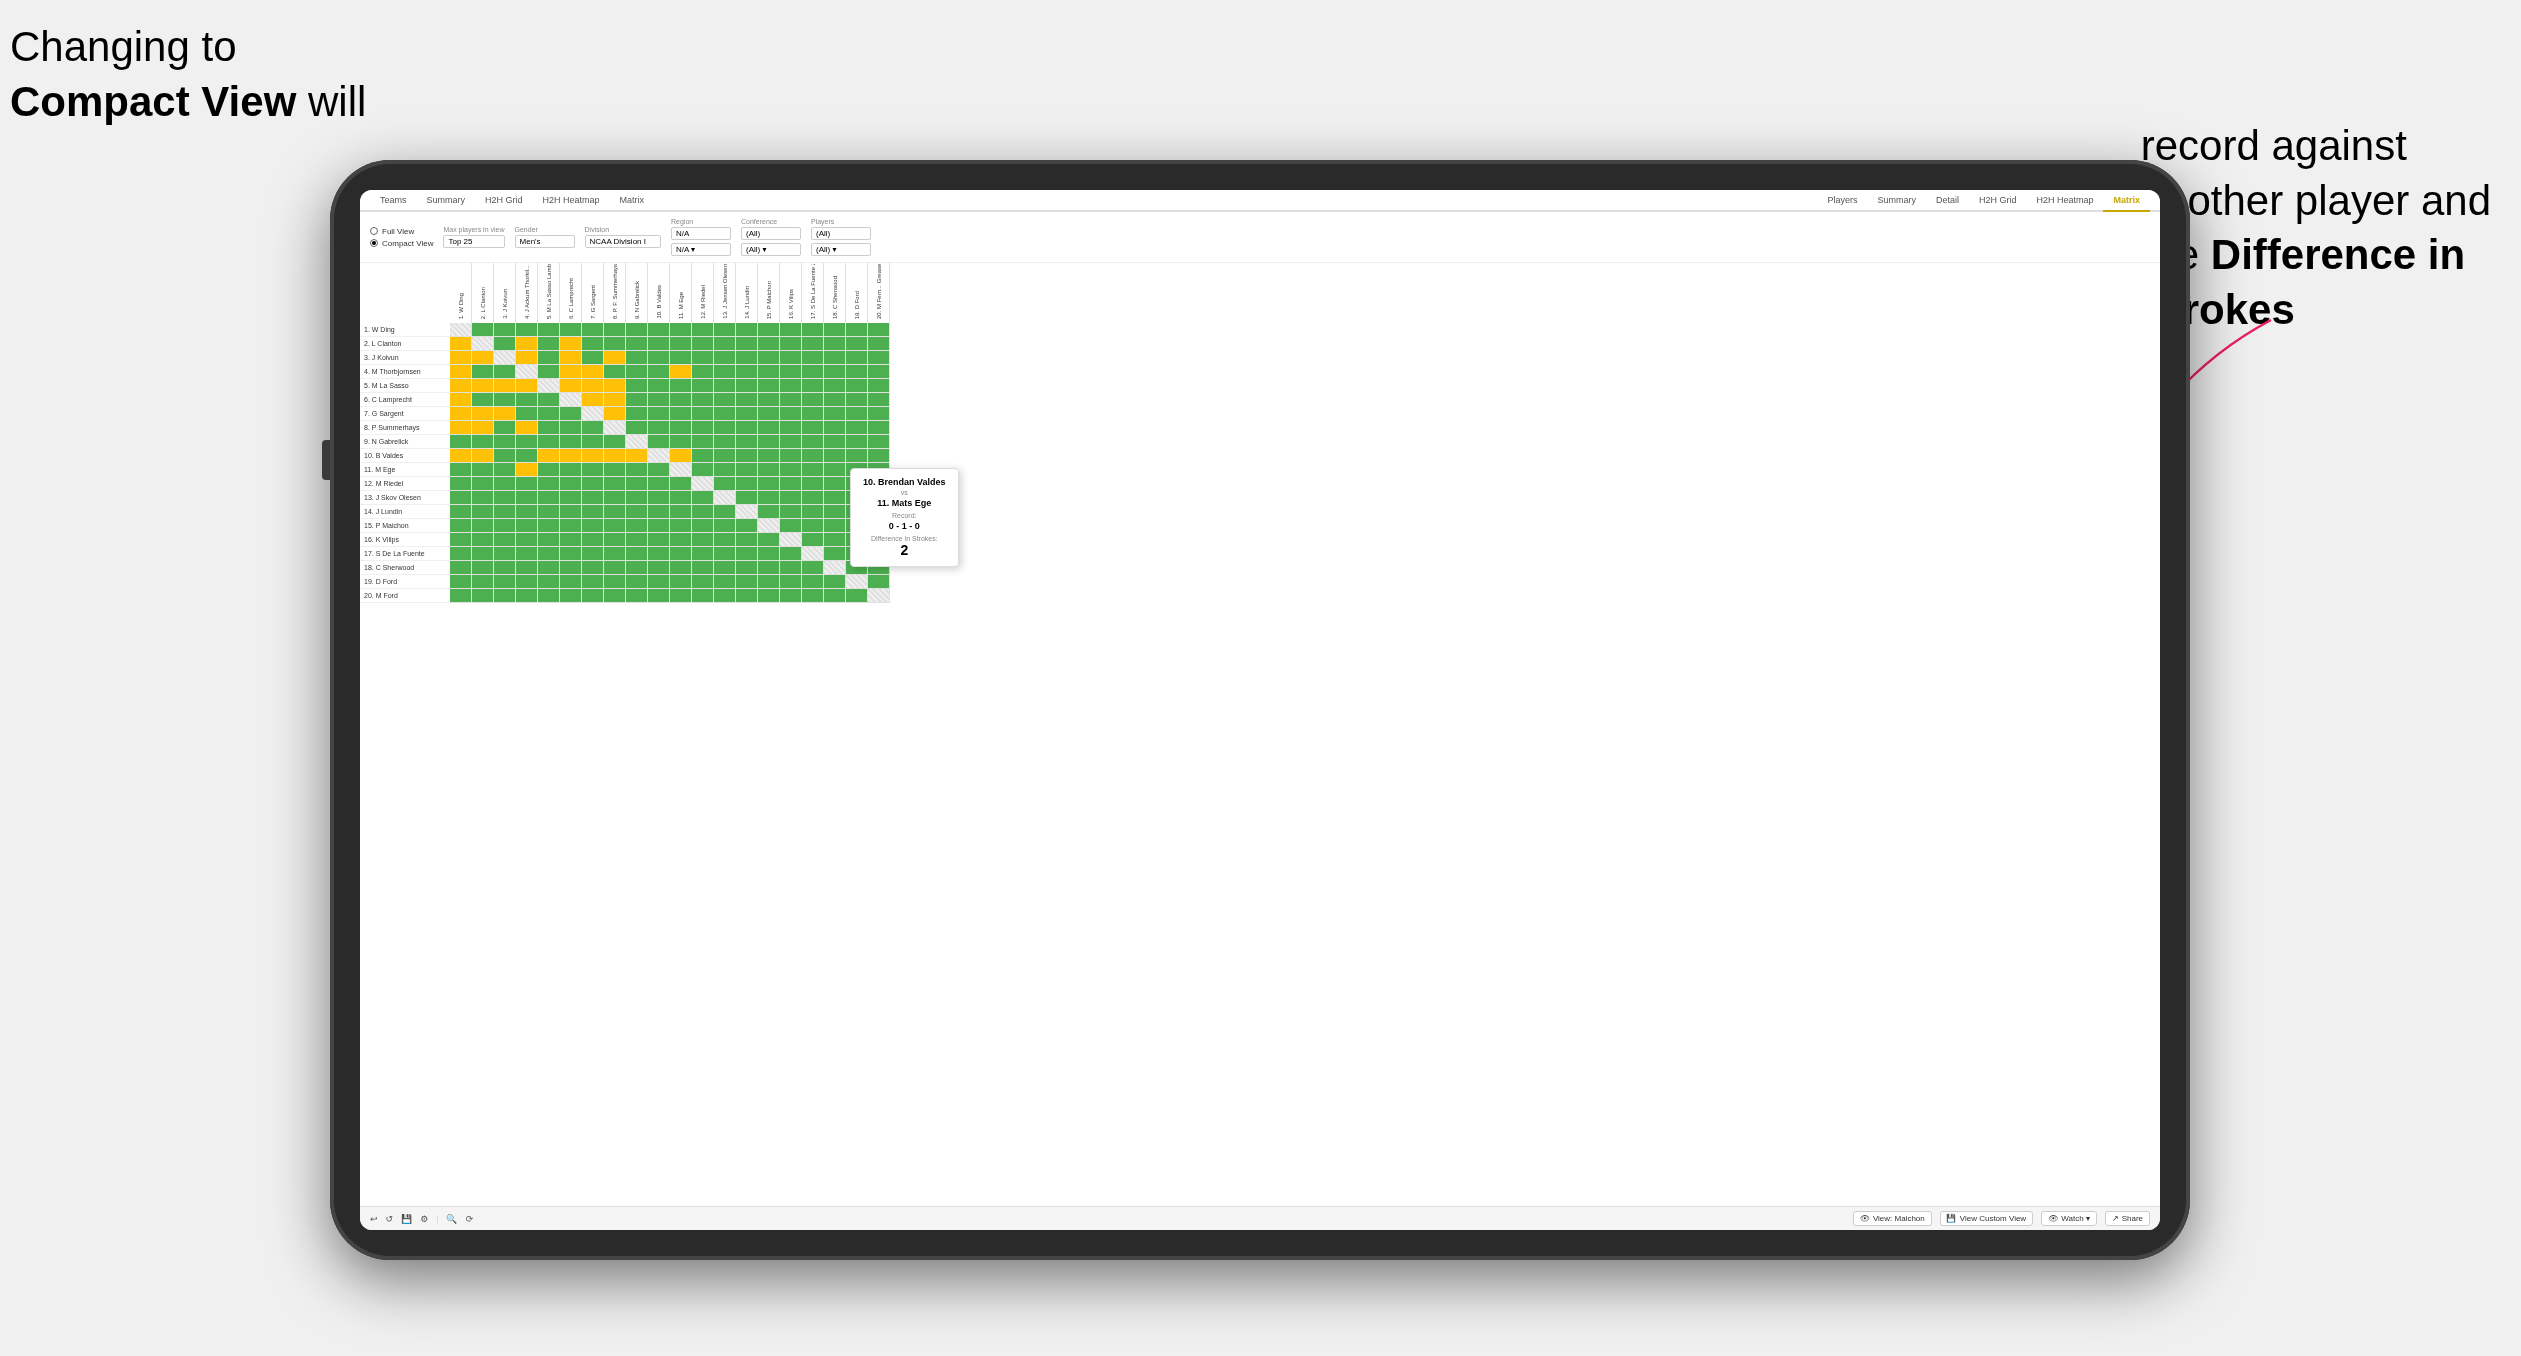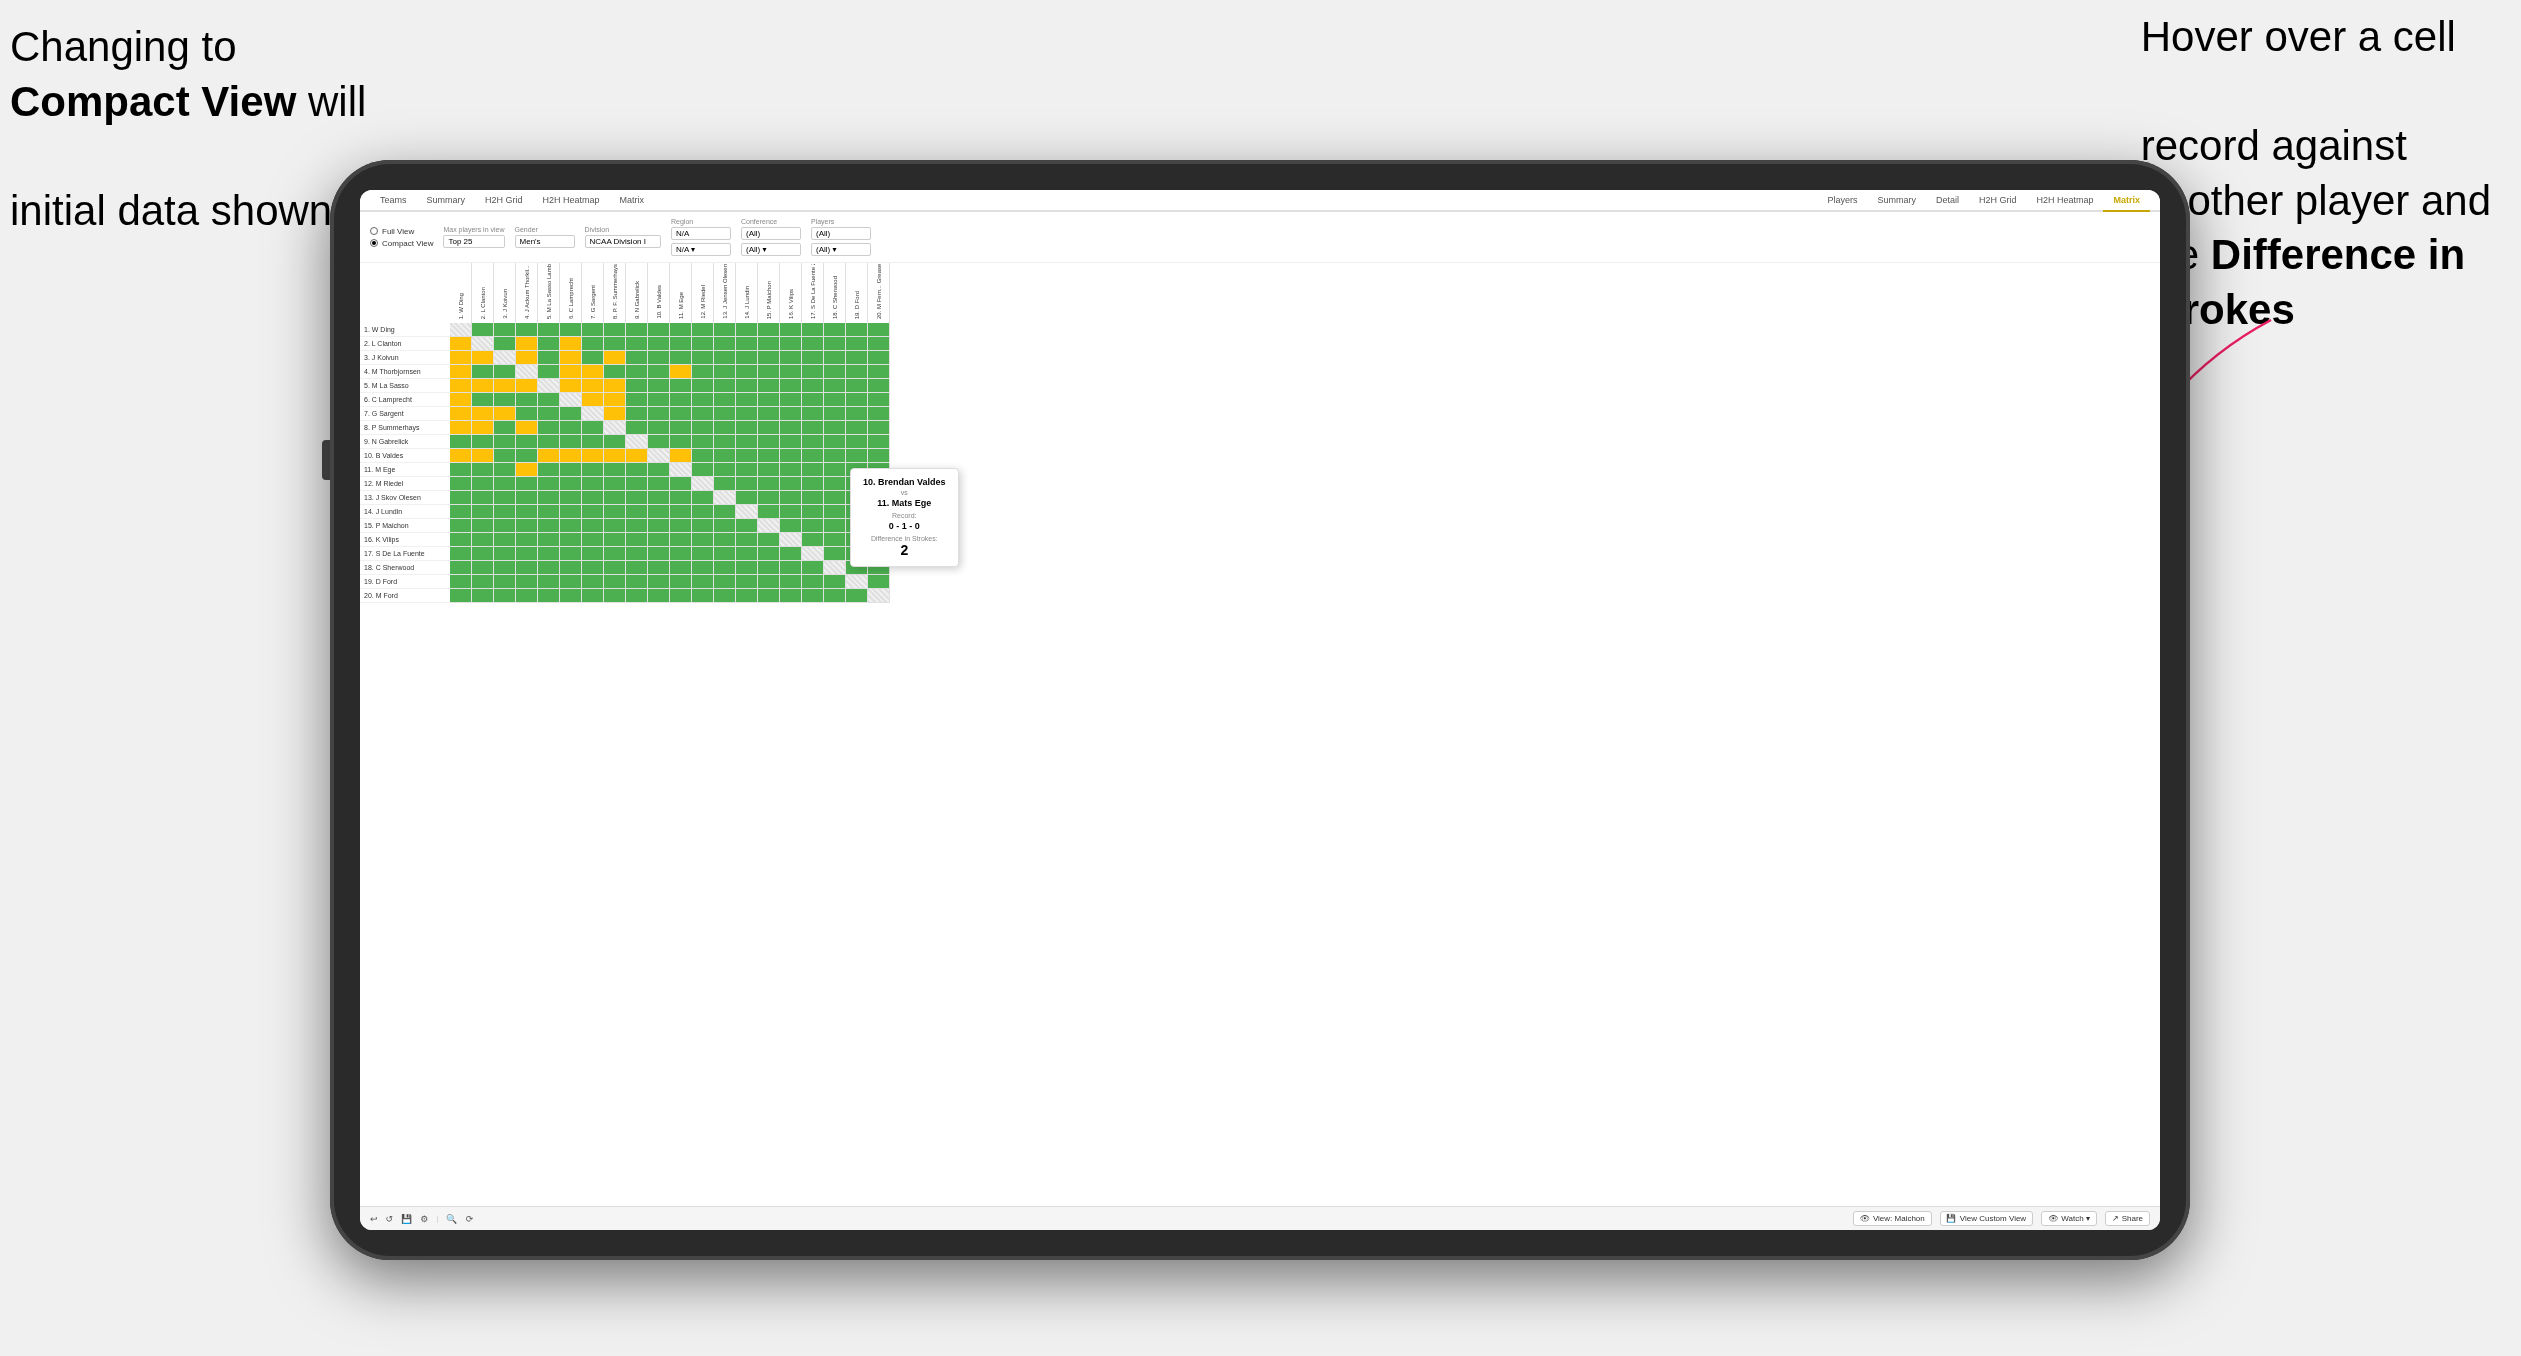--- a/index.html
+++ b/index.html
@@ -365,25 +365,24 @@
       min-width: max-content;
     }
   </style>
 </head>
 <body>
 
 <div class="annotation-left">
   <span>Changing to</span><br>
   <strong>Compact View</strong><span> will</span><br>
   <br>
-  <span>initial data shown</span>
 </div>
 
 <div class="annotation-right">
-  <span>Hover over a cell</span><br>
+  <br>
   <br>
   <span>record against</span><br>
   <span>another player and</span><br>
   <span>the </span><strong>Difference in</strong><br>
   <strong>Strokes</strong>
 </div>
 
 <svg class="arrow-svg" style="position:absolute;top:220px;left:340px;width:300px;height:200px;">
   <defs>
     <marker id="arrowhead-left" markerWidth="8" markerHeight="6" refX="8" refY="3" orient="auto">

